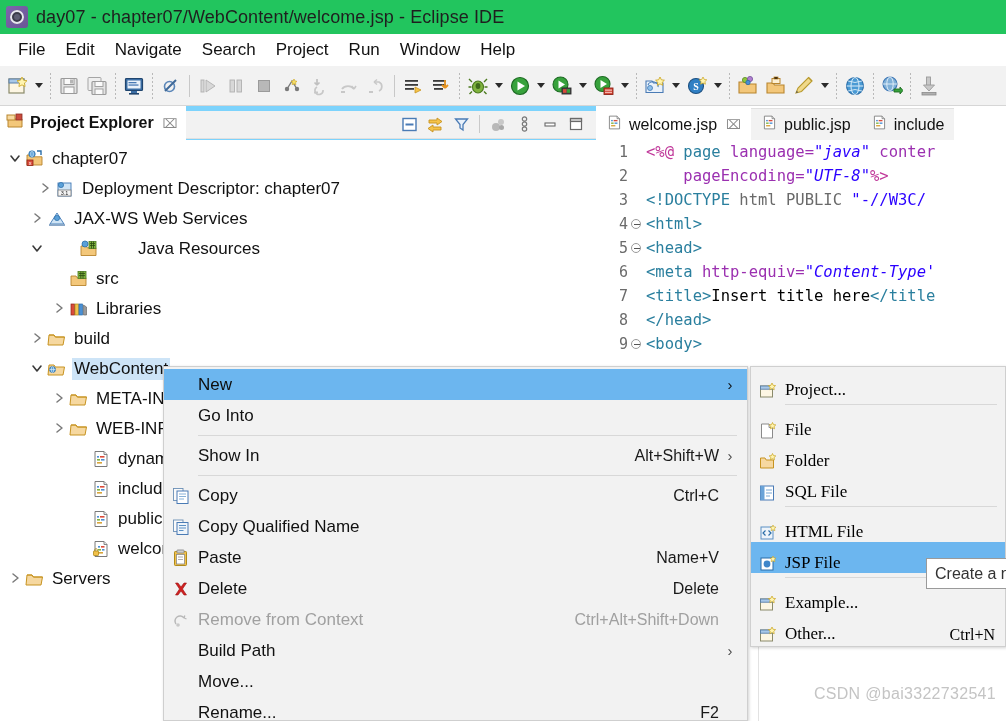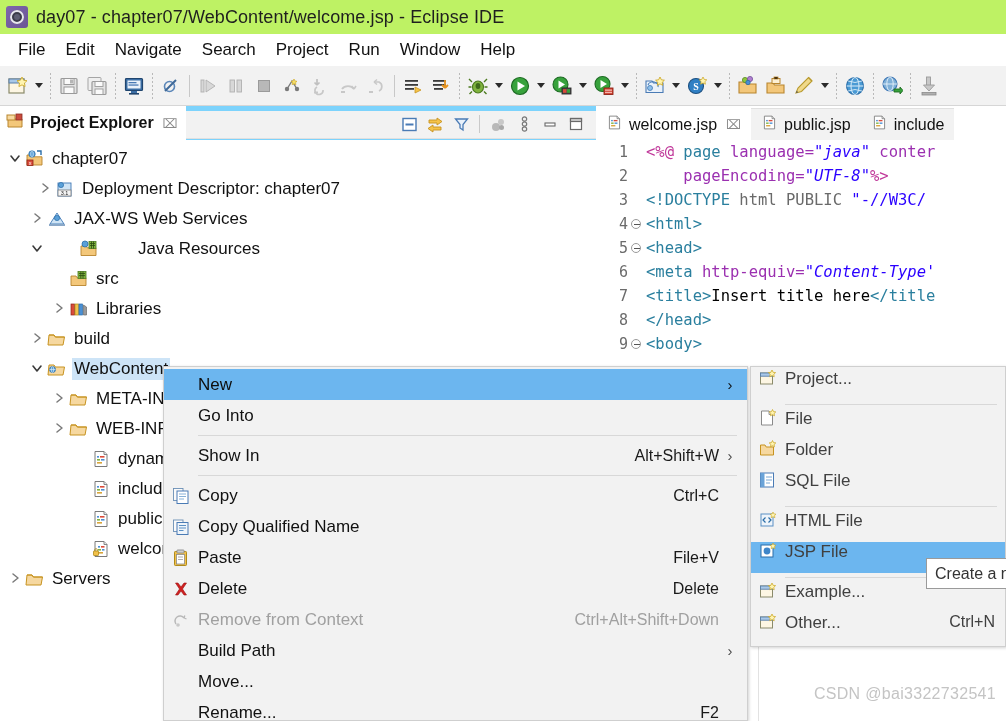--- a/index.html
+++ b/index.html
@@ -8,21 +8,21 @@
     overflow: hidden;
     font-family: "Liberation Sans", sans-serif;
     background: #ffffff;
     -webkit-font-smoothing: antialiased;
   }
   #app { position: relative; width: 1006px; height: 721px; background: #f0f0f0; }
 
   
   .titlebar {
     position: absolute; left: 0; top: 0; width: 1006px; height: 34px;
-    background: #bef264; display: flex; align-items: center; padding-left: 6px;
+    background: #22c55e; display: flex; align-items: center; padding-left: 6px;
   }
   .title-icon {
     width: 22px; height: 22px; border-radius: 3px;
     background: linear-gradient(135deg,#7e66ad,#6a5595);
     position: relative; flex: 0 0 auto; margin-right: 8px;
   }
   .title-icon::before {
     content:""; position:absolute; left:4px; top:4px; width:14px; height:14px;
     border-radius:50%; background:#3b3b4a;
     box-shadow: inset 0 0 0 2px #e8e6f0;
@@ -149,21 +149,21 @@
   .ci.hl .clabel, .ci.hl .csub { color:#0d0d0d; }
   .ci.dis .clabel, .ci.dis .caccel { color:#a0a0a0; }
   .csep { height: 1px; background:#d8d8d8; margin: 4px 10px 4px 34px; }
 
   
   .submenu {
     position: absolute; left: 750px; top: 366px; width: 256px;
     background: #f2f2f2; border: 1px solid #cfcfcf; box-shadow: 1px 1px 3px rgba(0,0,0,.18);
     padding: 2px 0;
   }
-  .si { display:flex; align-items:flex-start; height: 31px; font-size: 17px; color:#404040; }
+  .si { display:flex; align-items:flex-end; height: 31px; font-size: 17px; color:#000000;font-family:Liberation Serif, serif; }
   .si .sicon { width: 34px; flex:0 0 34px; display:flex; align-items:center; justify-content:center; }
   .si .slabel { flex:1; }
   .si .saccel { padding-right: 10px; font-size: 16px; }
   .si.hl { background: #6cb6ef; }
 
   
   .tooltip {
     position:absolute; left: 926px; top: 558px; width: 120px; height: 31px;
     background:#ffffff; border:1px solid #9a9a9a; font-size: 16px; color:#333;
     display:flex; align-items:center; padding-left: 8px; white-space: nowrap; overflow:hidden;
@@ -807,21 +807,21 @@
         <span class="cicon">
           <svg width="18" height="18" viewBox="0 0 18 18">
             <rect x="2.5" y="2.5" width="12" height="14" rx="0.8" fill="#f2c14a" stroke="#b08a1a" stroke-width="1"></rect>
             <rect x="5" y="1" width="7" height="3" rx="0.6" fill="#cfcfcf" stroke="#8a8a8a" stroke-width="0.9"></rect>
             <rect x="4.5" y="5.5" width="8" height="9.5" fill="#ffffff" stroke="#8a8a8a" stroke-width="0.8"></rect>
             <line x1="6" y1="8" x2="11" y2="8" stroke="#9a9a9a" stroke-width="0.8"></line>
             <line x1="6" y1="10.5" x2="11" y2="10.5" stroke="#9a9a9a" stroke-width="0.8"></line>
           </svg>
         </span>
         <span class="clabel">Paste</span>
-        <span class="caccel">File+V</span>
+        <span class="caccel">Name+V</span>
         <span class="csub"></span>
       </div>
       <div class="ci">
         <span class="cicon">
           <svg width="18" height="18" viewBox="0 0 18 18">
             <path d="M3.5 3 L6 3 L9 7 L12 3 L14.5 3 L10.5 9 L14.5 15 L12 15 L9 11 L6 15 L3.5 15 L7.5 9 Z" fill="#cf2020" stroke="#9e1414" stroke-width="0.6"></path>
           </svg>
         </span>
         <span class="clabel">Delete</span>
         <span class="caccel">Delete</span>

